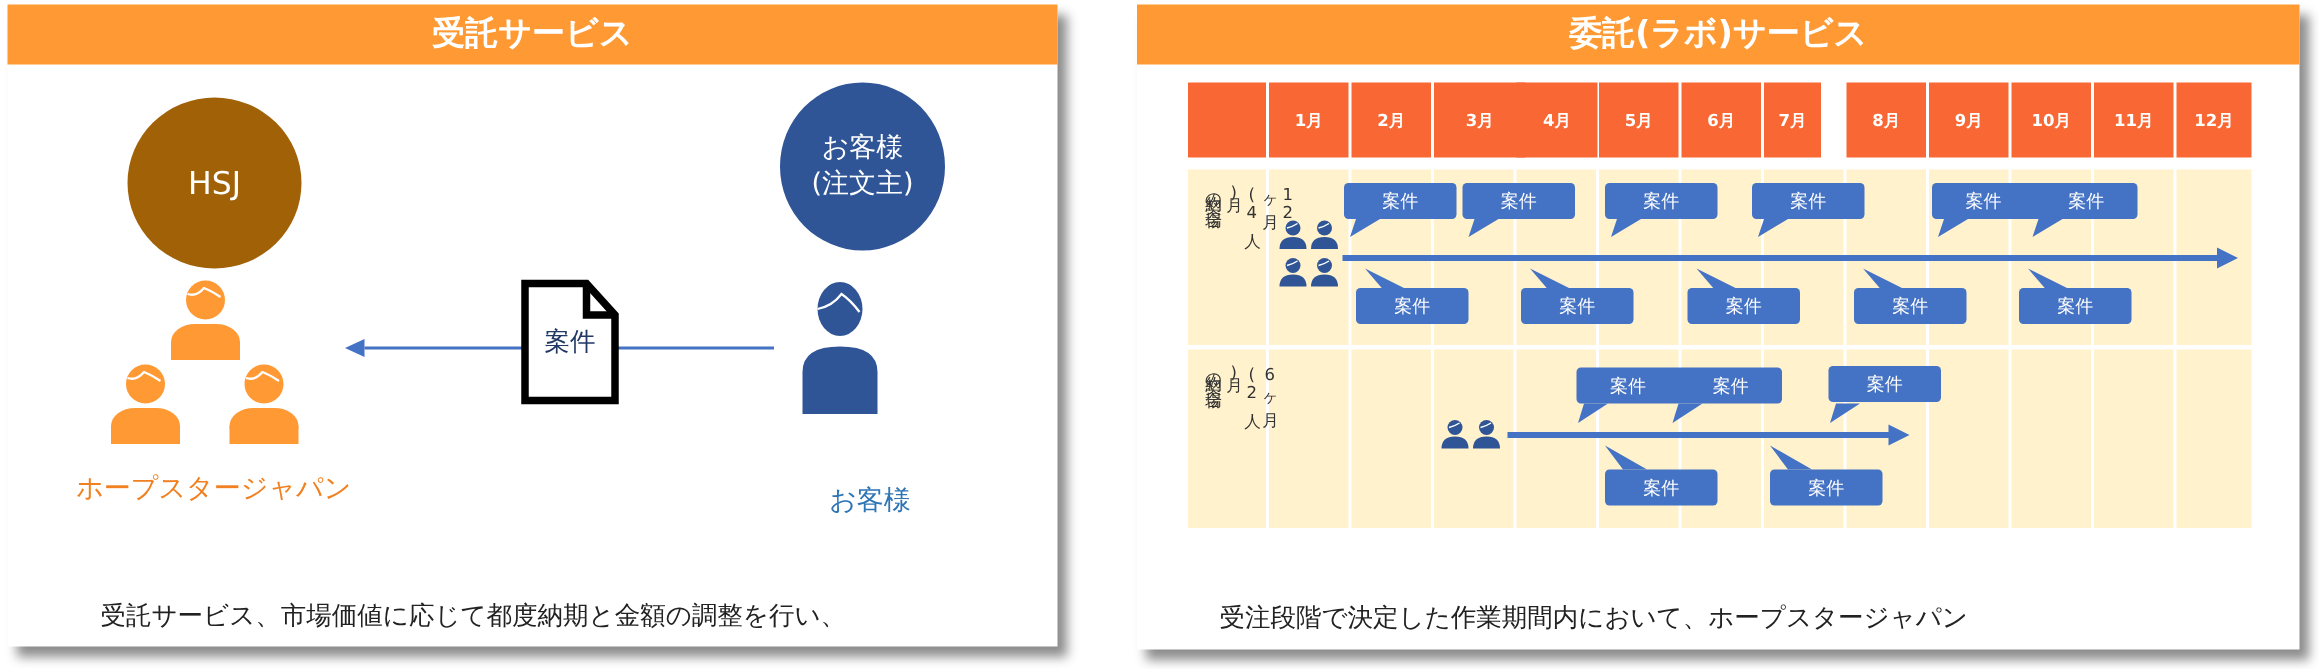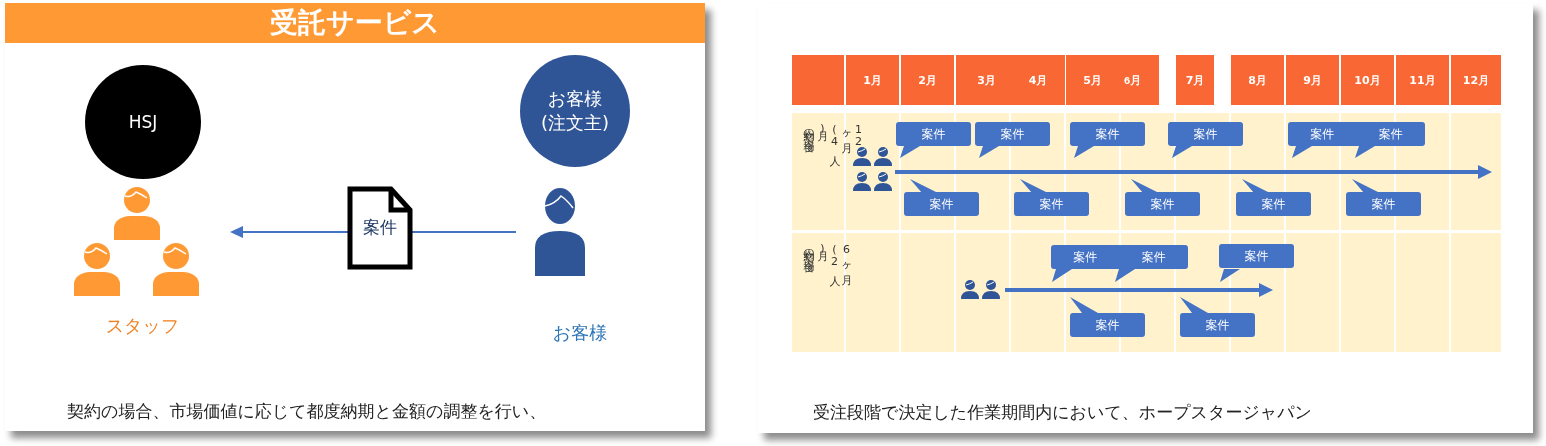--- a/index.html
+++ b/index.html
@@ -1,20 +1,20 @@
 <!DOCTYPE html>
 <html><head>
 <meta charset="utf-8">
 <style>
   html, body { margin:0; padding:0; }
   body { width:1546px; height:446px; background:#ffffff; position:relative; overflow:hidden;
          font-family:"DejaVu Sans", "Liberation Sans", sans-serif; }
   .panel { position:absolute; background:#fff; box-shadow: 6px 7px 7px rgba(0,0,0,0.45); }
   .panel-header { position:absolute; left:0; top:0; right:0; height:40px; background:#FF9933;
-                  color:#fff; font-weight:bold; font-size:28px; text-align:center; line-height:40px; }
+                  color:#fff; font-weight:bold; font-size:22px; text-align:center; line-height:40px; }
   .abs { position:absolute; }
   .circle { position:absolute; border-radius:50%; color:#fff; display:flex; align-items:center;
             justify-content:center; text-align:center; line-height:1.35; }
   .desc { position:absolute; font-size:17px; color:#222; line-height:24px; white-space:pre-line; }
   
   .table { position:absolute; left:34px; top:52px; }
   .hcell { position:absolute; top:0; height:50px; background:#F96834; color:#fff; font-weight:bold;
            font-size:11px; display:flex; align-items:center; justify-content:center; }
   .bcell { position:absolute; background:#FFF2CC; }
   .vcol { position:absolute; writing-mode:vertical-rl; text-orientation:upright; font-size:11px;
@@ -25,21 +25,21 @@
   .line { position:absolute; height:4px; background:#4472C4; }
   .arrowhead { position:absolute; width:0; height:0; border-top:7px solid transparent;
                border-bottom:7px solid transparent; border-left:14px solid #4472C4; }
 </style>
 </head>
 <body>
 
 <div class="panel" style="left:5px; top:3px; width:700px; height:428px;">
   <div class="panel-header">受託サービス</div>
 
-  <div class="circle" style="left:80px; top:62px; width:116px; height:114px; background:#000000; font-size:17px;">
+  <div class="circle" style="left:80px; top:62px; width:116px; height:114px; background:#a16207; font-size:21px;">
     <span>HSJ</span>
   </div>
 
   <div class="circle" style="left:515px; top:52px; width:110px; height:112px; background:#2F5597; font-size:18px; flex-direction:column;">
     <span>お客様</span>
     <span>(注文主)</span>
   </div>
 
   <svg class="abs" style="left:68px; top:181px;" width="130" height="115" viewBox="0 0 130 115">
     <g fill="#FF9933">
@@ -71,41 +71,42 @@
 
   <svg class="abs" style="left:528px; top:183px;" width="54" height="90" viewBox="0 0 54 90">
     <g fill="#2F5597">
       <ellipse cx="27" cy="20" rx="15" ry="18"></ellipse>
       <path d="M2 90 V62 Q2 45 27 45 Q52 45 52 62 V90 Z"></path>
     </g>
     <path d="M12 20 Q22 18 28 10 Q34 14 40 22" fill="none" stroke="#fff" stroke-width="1.5"></path>
   </svg>
 
   <div class="abs" style="left:20px; top:310px; width:235px; text-align:center; color:#F08020; font-size:18px; line-height:26px;">
-    <div>スタッフ</div>
+    <div>ホープスタージャパン</div>
   </div>
   <div class="abs" style="left:520px; top:318px; width:110px; text-align:center; color:#2E75B6; font-size:18px;">お客様</div>
 
   <div class="desc" style="left:62px; top:372px; width:630px;">
-    <div>契約の場合、市場価値に応じて都度納期と金額の調整を行い、</div>
+    <div>受託サービス、市場価値に応じて都度納期と金額の調整を行い、</div>
     
   </div>
 </div>
 
 <div class="panel" style="left:758px; top:3px; width:775px; height:430px;">
+  <div class="panel-header">委託(ラボ)サービス</div>
 
   <div class="table">
 
     <div class="hcell" style="left:0; width:52px;"></div>
     <div class="hcell" style="left:54px; width:53px;">1月</div>
     <div class="hcell" style="left:109px; width:53px;">2月</div>
     <div class="hcell" style="left:164px; width:61px;">3月</div>
     <div class="hcell" style="left:219px; width:54px;">4月</div>
     <div class="hcell" style="left:274px; width:53px;">5月</div>
-    <div class="hcell" style="left:314px; width:53px;font-family:Liberation Mono, monospace;">6月</div>
+    <div class="hcell" style="left:329px; width:53px;">6月</div>
     <div class="hcell" style="left:384px; width:38px;">7月</div>
     <div class="hcell" style="left:439px; width:53px;">8月</div>
     <div class="hcell" style="left:494px; width:53px;">9月</div>
     <div class="hcell" style="left:549px; width:53px;">10月</div>
     <div class="hcell" style="left:604px; width:53px;">11月</div>
     <div class="hcell" style="left:659px; width:50px;">12月</div>
 
     <div class="bcell" style="left:0;   top:58px; width:52px; height:117px;"></div>
     <div class="bcell" style="left:54px; top:58px; width:53px; height:117px;"></div>
     <div class="bcell" style="left:109px; top:58px; width:53px; height:117px;"></div>

